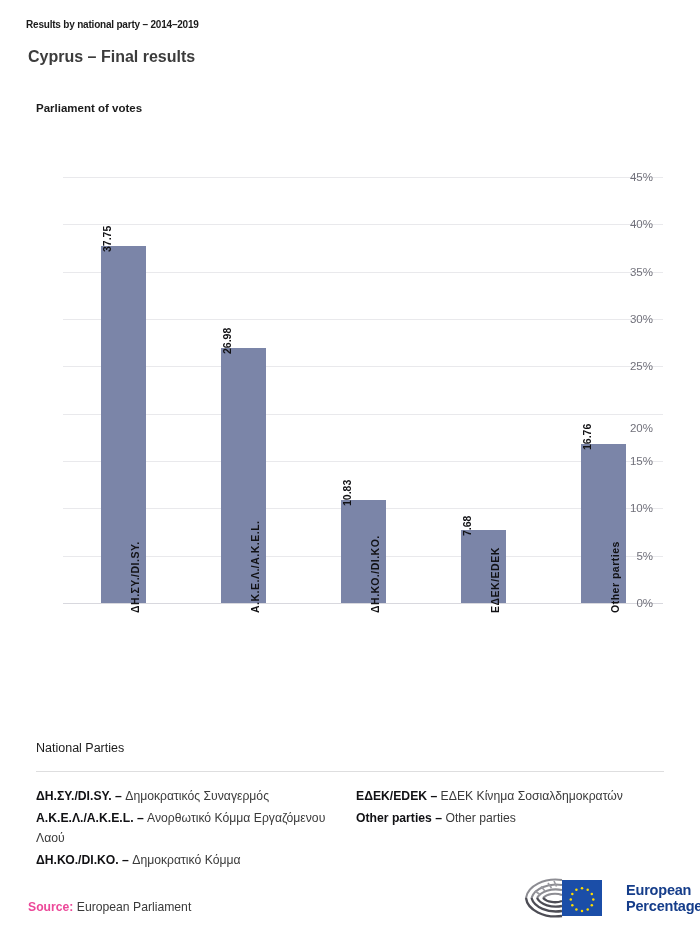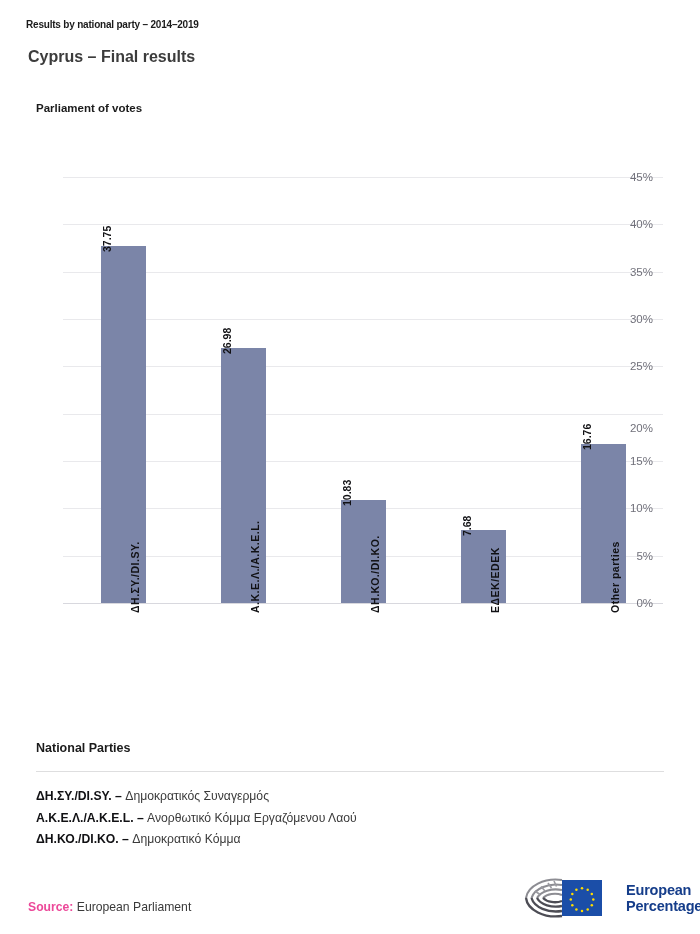--- a/index.html
+++ b/index.html
@@ -60,21 +60,21 @@
     position: absolute;
     font-size: 10.5px; font-weight: bold; color: #111114;
     white-space: nowrap; letter-spacing: 0.5px;
     transform-origin: left top;
     transform: rotate(-90deg);
   }
 
   
   .legend-title {
     position: absolute; left: 36px; top: 741px;
-    font-size: 12.5px; font-weight: bold; color: #1b1b1b;
+    font-size: 12.5px; font-weight: normal; color: #1b1b1b;
   }
   .legend-rule {
     position: absolute; left: 36px; top: 771px;
     width: 628px; height: 1px; background: #dededf;
   }
   .legend-cols {
     position: absolute; left: 36px; top: 786px; width: 640px;
     display: flex; gap: 0px;
   }
   .legend-col { width: 322px; }
@@ -150,20 +150,24 @@
     </div>
 
   <div class="legend-title">National Parties</div>
   <div class="legend-rule"></div>
   <div class="legend-cols">
     <div class="legend-col" id="legend-left">
         <div class="legend-item"><b>ΔΗ.ΣΥ./DI.SY. –</b><span> Δημοκρατικός Συναγερμός</span></div>
         <div class="legend-item"><b>Α.Κ.Ε.Λ./A.K.E.L. –</b><span> Ανορθωτικό Κόμμα Εργαζόμενου Λαού</span></div>
         <div class="legend-item"><b>ΔΗ.ΚΟ./DI.KO. –</b><span> Δημοκρατικό Κόμμα</span></div>
       </div>
+    <div class="legend-col" id="legend-right">
+        <div class="legend-item"><b>ΕΔΕΚ/EDEK –</b><span> ΕΔΕΚ Κίνημα Σοσιαλδημοκρατών</span></div>
+        <div class="legend-item"><b>Other parties –</b><span> Other parties</span></div>
+      </div>
   </div>
 
   <div class="source">
     <b>Source:</b>
     <span>European Parliament</span>
   </div>
 
   <div class="logo">
     <div class="logo-mark">
       <svg width="92" height="44" viewBox="0 0 92 44" xmlns="http://www.w3.org/2000/svg">

